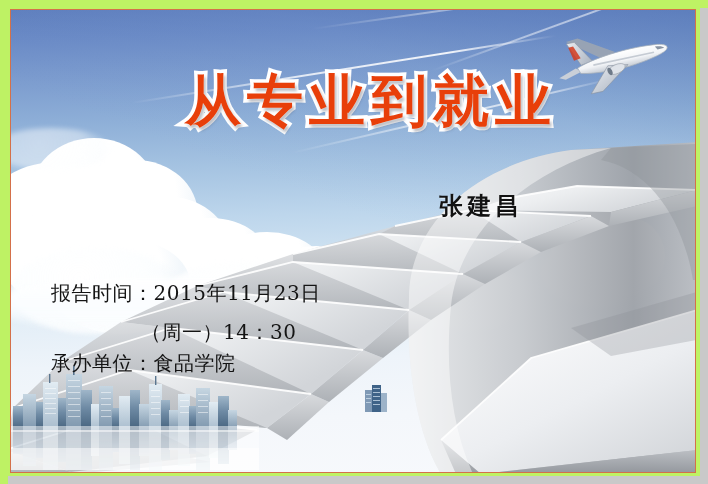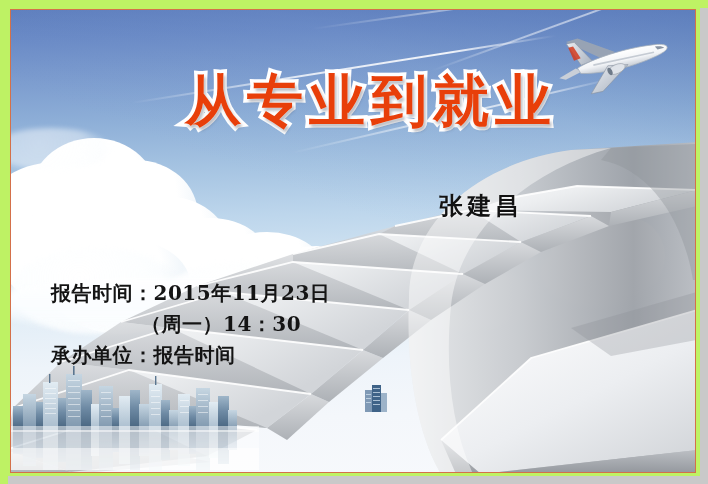--- a/index.html
+++ b/index.html
@@ -169,29 +169,29 @@
     color: #161616;
     white-space: nowrap;
   }
 
   
   #info {
     position: absolute;
     left: 40px;
     top: 268px;
     font-family: "DejaVu Serif", "Liberation Serif", serif;
-    font-weight: bold;
+    font-weight: normal;
     font-size: 20px;
     line-height: 31px;
     letter-spacing: 0.5px;
     color: #141414;
     white-space: nowrap;
   }
   #info .line { display: block; }
-  #info .line.indent { padding-left: 90px; }
+  #info .line.indent { padding-left: 90px; margin-top: 8px; }
 </style>
 </head>
 <body>
 
 <div id="page">
 
   <div class="margin-shadow-right"></div>
   <div class="margin-shadow-bottom"></div>
 
   <div id="slide">
@@ -492,18 +492,18 @@
         </svg>
       </div>
 
       <div id="title">从专业到就业</div>
 
       <div id="speaker-name">张建昌</div>
 
       <div id="info">
         <span class="line">报告时间：2015年11月23日</span>
         <span class="line indent">（周一）14：30</span>
-        <span class="line">承办单位：报告时间</span>
+        <span class="line">承办单位：食品学院</span>
       </div>
 
     </div>
   </div>
 </div>
 
 </body></html>

